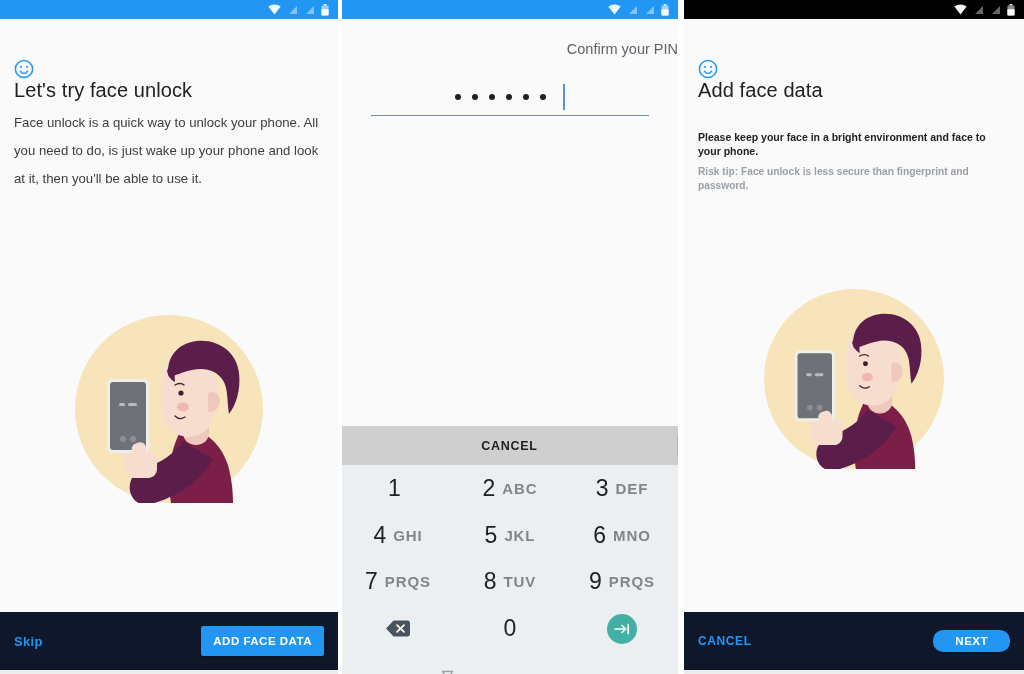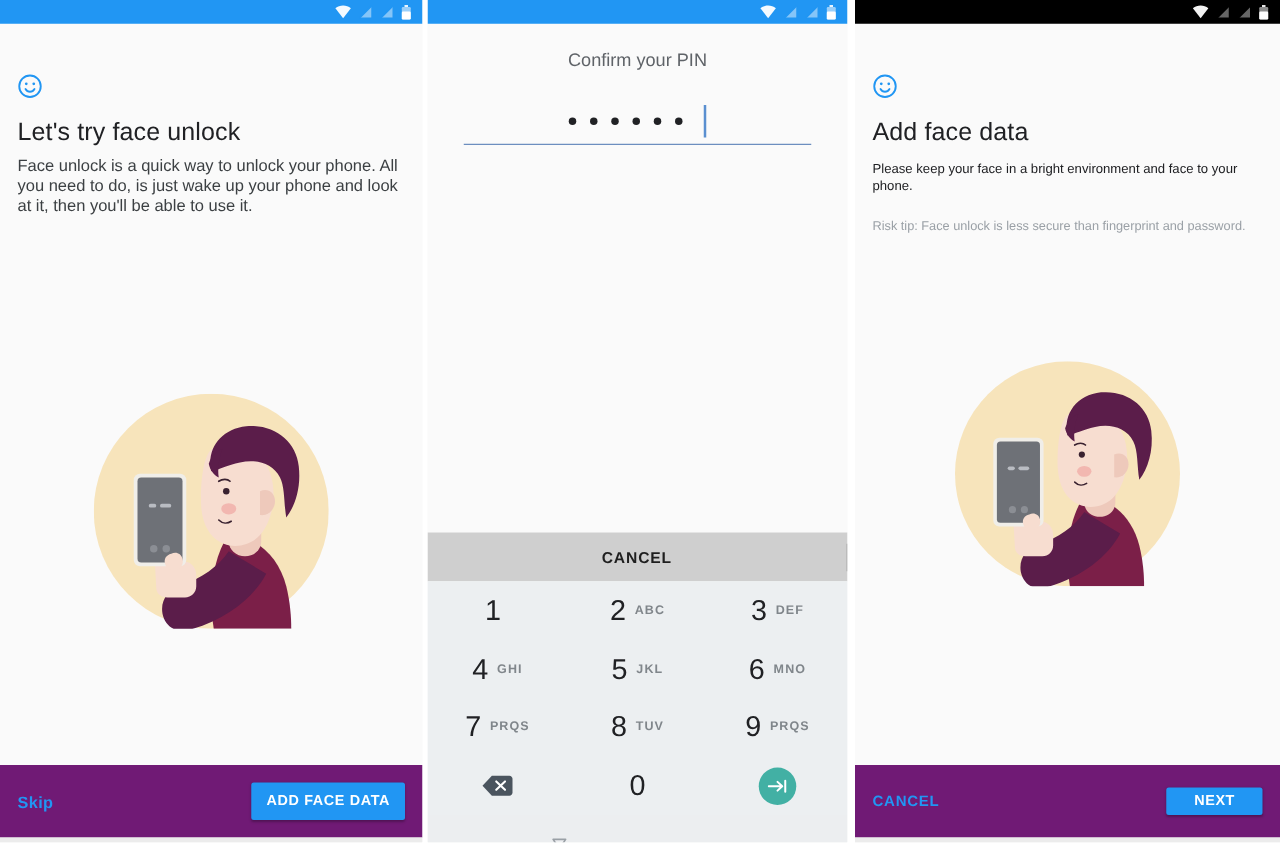--- a/index.html
+++ b/index.html
@@ -18,57 +18,57 @@
   .sb-icons{display:flex;align-items:center;gap:6px;padding-right:9px;}
   .sb-icons svg{display:block;}
 
   
   .content{position:relative;width:100%;height:calc(674px - 19px);background:#fafafa;}
   .pad{padding:0 14px;}
 
   .smiley{margin-top:40px;width:20px;height:20px;}
   .smiley svg{display:block;}
 
-  .h1{font-size:20px;color:#202124;margin-top:16px;letter-spacing:.1px;font-weight:400;}
-  .body-text{font-size:13.2px;line-height:16px;color:#3c4043;margin-top:7px;}
+  .h1{font-size:20px;color:#202124;letter-spacing:.1px;font-weight:400;}
+  .body-text{font-size:13.2px;line-height:28px;color:#3c4043;margin-top:7px;}
 
   
   .illus-wrap{position:absolute;left:0;width:100%;display:flex;justify-content:center;}
   #illus1{top:256px;}
   #illus3{top:230px;}
   .illus svg{display:block;}
 
   
-  .actionbar{position:absolute;left:0;bottom:44px;width:100%;height:58px;background:#701a75;display:flex;align-items:center;justify-content:space-between;padding:0 14px;box-sizing:border-box;}
+  .actionbar{position:absolute;left:0;bottom:44px;width:100%;height:58px;background:#0f172a;display:flex;align-items:center;justify-content:space-between;padding:0 14px;box-sizing:border-box;}
   .link-btn{color:#2196f3;font-size:13px;font-weight:bold;letter-spacing:.3px;background:none;border:0;padding:0;cursor:pointer;font-family:"Liberation Sans",sans-serif;}
   .flat-cancel{color:#2196f3;font-size:12px;font-weight:bold;letter-spacing:.6px;background:none;border:0;padding:0;cursor:pointer;font-family:"Liberation Sans",sans-serif;}
   .primary-btn{background:#2196f3;color:#ffffff;border:0;border-radius:2px;font-size:11.5px;font-weight:bold;letter-spacing:.5px;padding:9px 12px;cursor:pointer;box-shadow:0 1px 2px rgba(0,0,0,.28);font-family:"Liberation Sans",sans-serif;}
-  .primary-btn.narrow{padding:5px 22px;}
+  .primary-btn.narrow{padding:5px 22px;border-radius:10px;}
 
   
   .navbar{position:absolute;left:0;bottom:0;width:100%;height:44px;background:#ececec;display:flex;align-items:center;justify-content:center;}
   .navbar.light{background:#eceef0;}
   .navbar svg{display:block;}
   .nav-inner{position:relative;left:-63px;}
 
   
-  .pin-title{text-align:center;font-size:14.5px;color:#5f6368;margin-top:22px;}
+  .pin-title{text-align:right;font-size:14.5px;color:#5f6368;margin-top:22px;}
   .pin-field{position:relative;margin:22px 29px 0 29px;height:36px;border-bottom:1.5px solid #6c8ebf;}
   .pin-dots{position:absolute;left:0;right:0;bottom:5px;display:flex;justify-content:center;align-items:center;gap:11px;}
   .pin-dot{width:6px;height:6px;border-radius:50%;background:#202124;}
   .caret{width:1.6px;height:26px;background:#5a8fd0;margin-left:6px;}
 
   .keybar{position:absolute;left:0;bottom:231px;width:100%;height:39px;background:#cfcfcf;display:flex;align-items:center;}
   .keybar button{flex:1;background:none;border:0;font-size:12.5px;font-weight:bold;letter-spacing:.7px;color:#1f1f1f;cursor:pointer;height:100%;font-family:"Liberation Sans",sans-serif;}
   .keybar .sep{width:1px;height:22px;background:#b5b5b5;}
 
   .keypad{position:absolute;left:0;bottom:44px;width:100%;height:187px;background:#eceff1;display:grid;grid-template-columns:repeat(3,1fr);grid-template-rows:repeat(4,1fr);}
   .key{display:flex;align-items:center;justify-content:center;cursor:pointer;user-select:none;}
   .key .num{font-size:23px;color:#202124;font-weight:400;line-height:1;}
-  .key .letters{font-size:10px;color:#80868b;letter-spacing:.9px;margin-left:7px;font-weight:bold;}
+  .key .letters{font-size:15px;color:#80868b;letter-spacing:.9px;margin-left:7px;font-weight:bold;}
   .key-del svg,.key-enter svg{display:block;}
   .enter-circle{width:30px;height:30px;border-radius:50%;background:#42b0a4;display:flex;align-items:center;justify-content:center;}
 </style>
 </head>
 <body>
 
 <div class="stage">
 
   <div class="panel" id="panel1">
 
@@ -320,22 +320,22 @@
       <div class="pad">
         <div class="smiley">
           <svg width="20" height="20" viewBox="0 0 20 20">
               <circle cx="10" cy="10" r="8.6" fill="none" stroke="#2196f3" stroke-width="1.5"></circle>
               <circle cx="7" cy="8" r="1.1" fill="#2196f3"></circle>
               <circle cx="13" cy="8" r="1.1" fill="#2196f3"></circle>
               <path d="M6.4 12.2c.9 1.5 2.2 2.2 3.6 2.2s2.7-.7 3.6-2.2" fill="none" stroke="#2196f3" stroke-width="1.5" stroke-linecap="round"></path>
             </svg>
         </div>
         <div class="h1">Add face data</div>
-        <div class="body-text" style="font-size:10.5px;line-height:14px;margin-top:10px;color:#202124;font-weight:normal;">Please keep your face in a bright environment and face to your phone.</div>
-        <div class="body-text" style="font-size:10.2px;line-height:14px;margin-top:19px;color:#9aa0a6;">Risk tip: Face unlock is less secure than fingerprint and password.</div>
+        <div class="body-text" style="font-size:10.5px;line-height:14px;margin-top:28px;color:#202124;font-weight:bold;">Please keep your face in a bright environment and face to your phone.</div>
+        <div class="body-text" style="font-size:10.2px;line-height:14px;margin-top:7px;color:#9aa0a6;font-weight:bold;">Risk tip: Face unlock is less secure than fingerprint and password.</div>
       </div>
 
       <div class="illus-wrap" id="illus3">
         <div class="illus">
           <svg width="180" height="180" viewBox="0 0 188 188">
             <circle cx="94" cy="94" r="94" fill="#f7e4bb"></circle>
             <g>
               <path d="M108 112c22 2 40 18 46 42 3 12 4 24 4 34H96c-4-26-2-54 12-76z" fill="#7b1f48"></path>
               <path d="M108 126c-8 12-22 22-38 27-10 3-17 12-15 23 2 10 11 16 21 13 30-8 52-26 62-45z" fill="#5b1d4a"></path>
               <path d="M58 128c-5 0-9 4-9 9l1 18c0 5 4 8 9 8h14c5 0 9-4 9-9v-9c0-6-4-10-9-11z" fill="#f7ddd0"></path>

